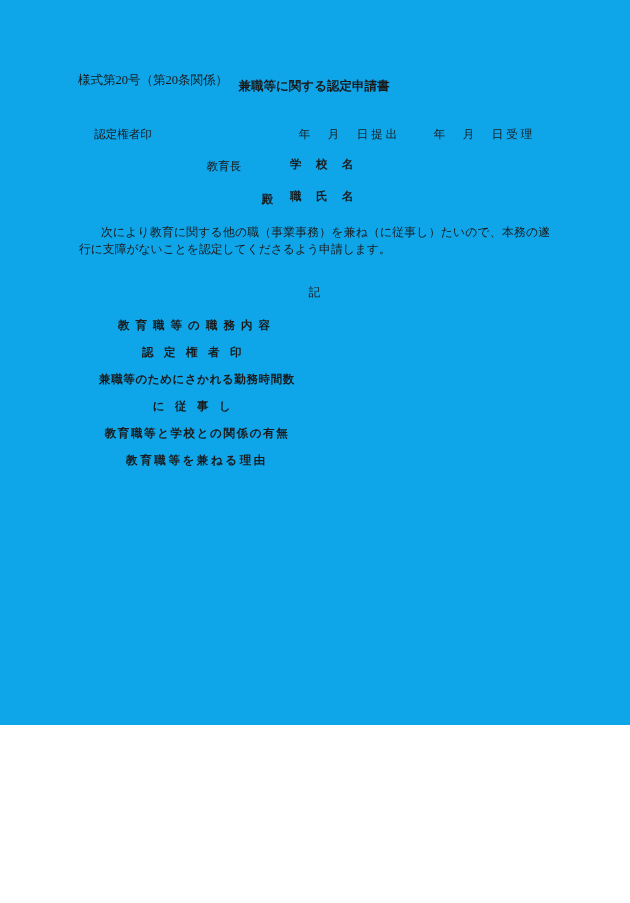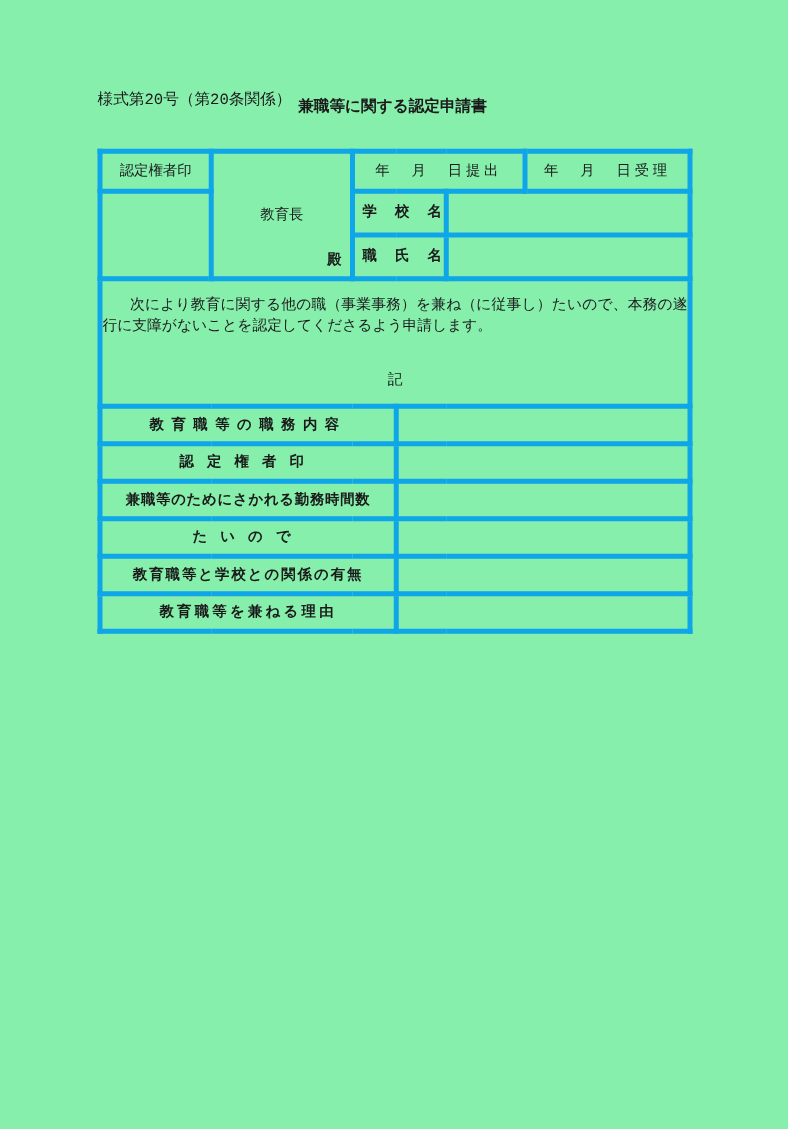--- a/index.html
+++ b/index.html
@@ -14,23 +14,22 @@
     font-family: "Liberation Serif", "DejaVu Serif", serif;
     color: #1a1a1a;
     -webkit-font-smoothing: antialiased;
   }
 
   .page {
     position: absolute;
     left: 0;
     top: 0;
     width: 630px;
-    height: 903px;
-    background: #86efac;
-    font-family: Liberation Mono, monospace;
+    height: 725px;
+    background: #0ea5e9;
   }
 
   
   .form-number {
     position: absolute;
     left: 78px;
     top: 72px;
     font-size: 12.5px;
     line-height: 16px;
     white-space: nowrap;
@@ -52,21 +51,21 @@
   
   .form-table {
     position: absolute;
     left: 78px;
     top: 119px;
     width: 472px;
     border-collapse: collapse;
     table-layout: fixed;
   }
   .form-table td {
-    border: 4px solid #0ea5e9;
+    border: 1px solid #0ea5e9;
     font-size: 11.5px;
     line-height: 15px;
     padding: 0;
     vertical-align: middle;
     color: #1a1a1a;
   }
 
   
   .cell-stamp-label {
     text-align: center;
@@ -203,21 +202,21 @@
         <td class="cell-item-label lbl-wider" colspan="3">認定権者印</td>
         <td class="cell-item-value" colspan="3"></td>
       </tr>
 
       <tr>
         <td class="cell-item-label lbl-tight" colspan="3">兼職等のためにさかれる勤務時間数</td>
         <td class="cell-item-value" colspan="3"></td>
       </tr>
 
       <tr>
-        <td class="cell-item-label lbl-wider" colspan="3">たいので</td>
+        <td class="cell-item-label lbl-wider" colspan="3">に従事し</td>
         <td class="cell-item-value" colspan="3"></td>
       </tr>
 
       <tr>
         <td class="cell-item-label lbl-narrow" colspan="3">教育職等と学校との関係の有無</td>
         <td class="cell-item-value" colspan="3"></td>
       </tr>
 
       <tr>
         <td class="cell-item-label lbl-mid" colspan="3">教育職等を兼ねる理由</td>

